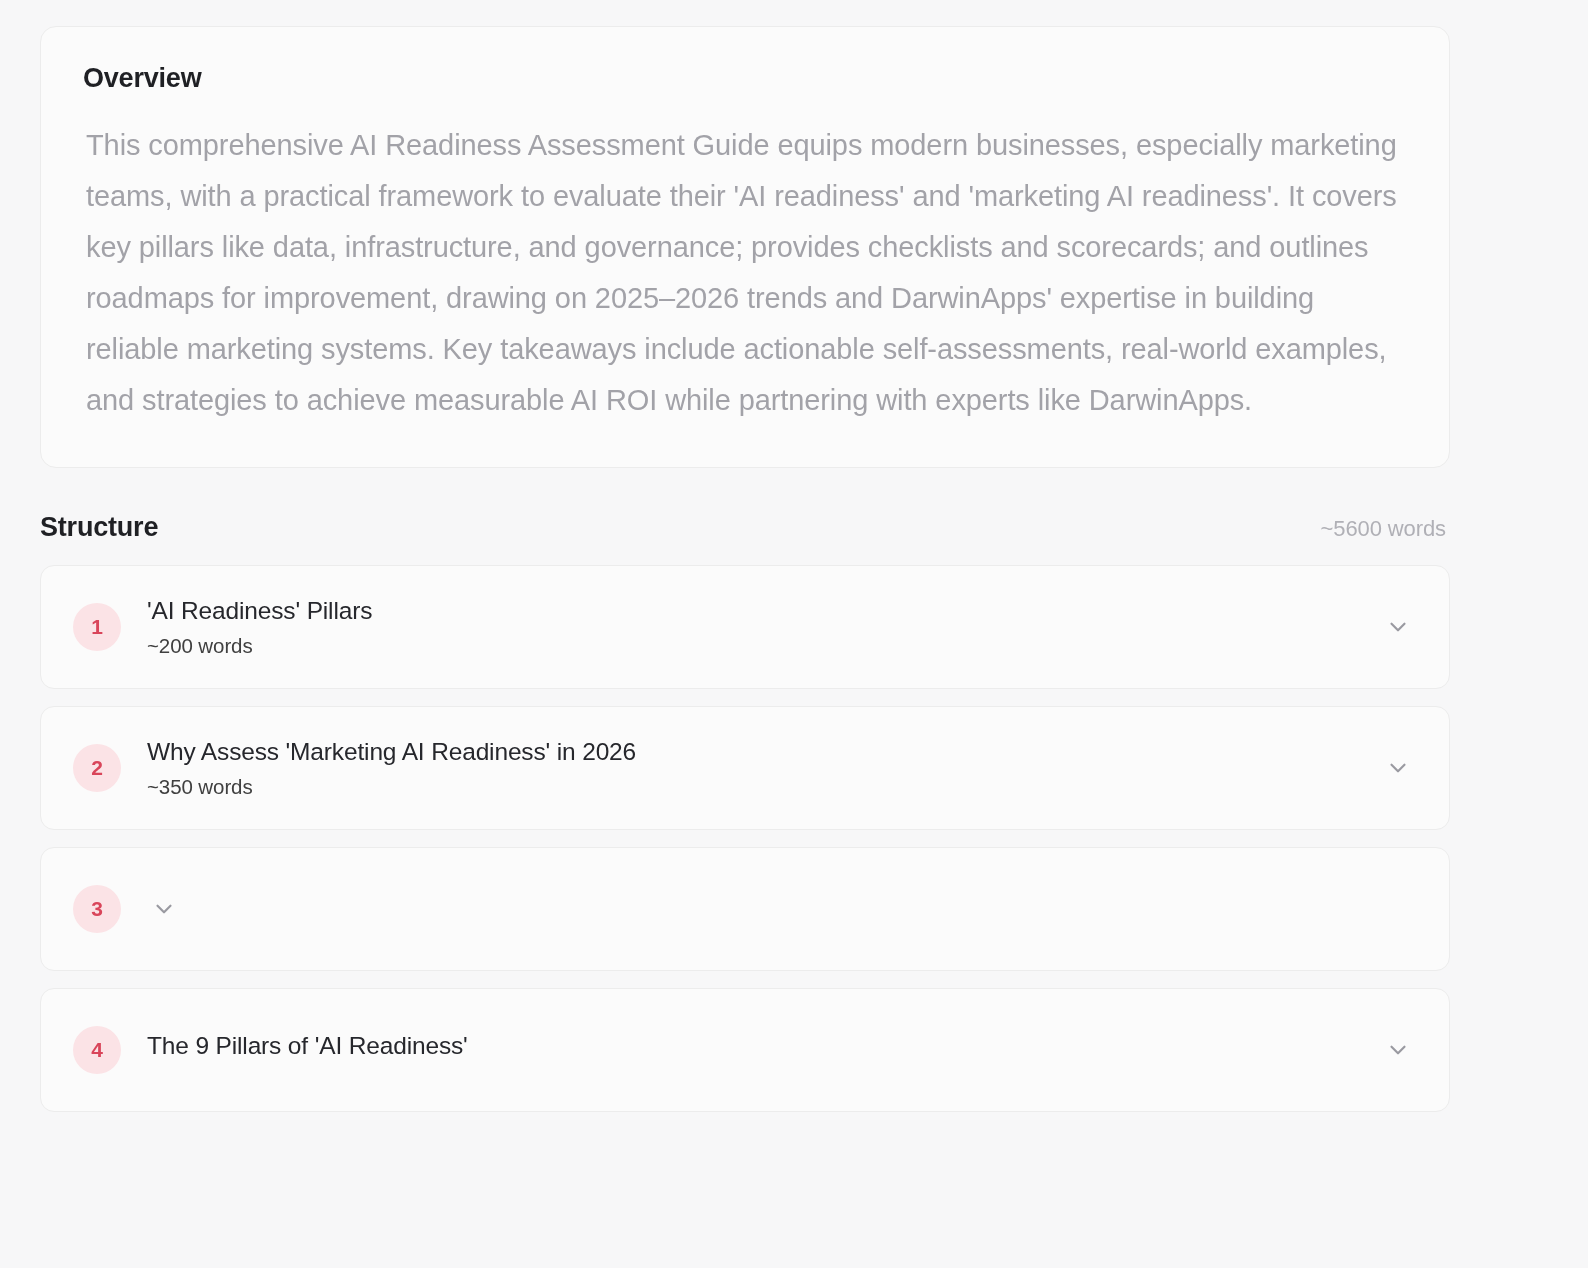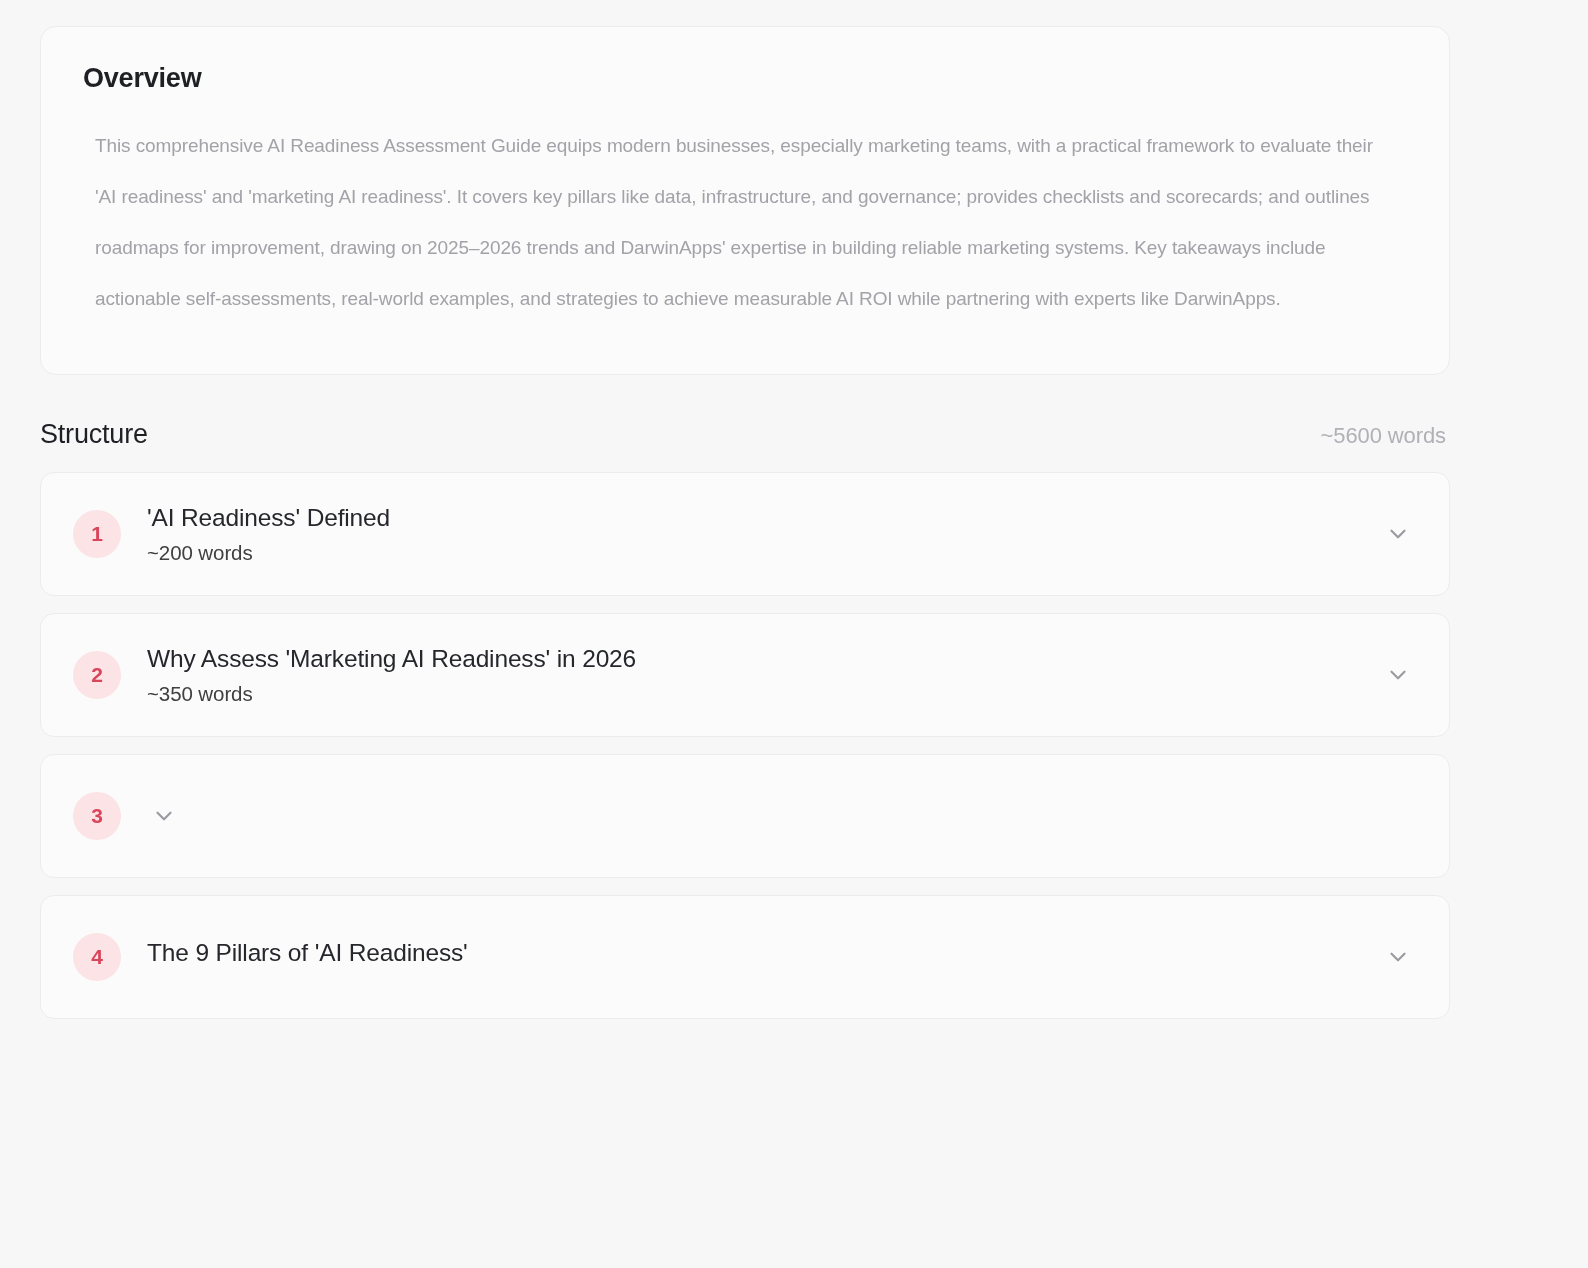--- a/index.html
+++ b/index.html
@@ -27,37 +27,37 @@
     box-sizing: border-box;
   }
   .overview-title {
     font-size: 27px;
     font-weight: 700;
     color: #1f2024;
     letter-spacing: -0.2px;
     margin: 0 0 26px 0;
   }
   .overview-body {
-    font-size: 19px;
+    font-size: 29px;
     line-height: 51px;
     color: #a2a2a8;
-    margin: 12px;
+    margin: 3px;
     letter-spacing: -0.1px;
   }
 
   
   .structure-head {
     display: flex;
     align-items: baseline;
     justify-content: space-between;
     margin: 44px 4px 22px 0;
   }
   .structure-title {
     font-size: 27px;
-    font-weight: 400;
+    font-weight: 700;
     color: #1f2024;
     letter-spacing: -0.2px;
   }
   .structure-count {
     font-size: 22px;
     color: #b0b0b6;
     letter-spacing: -0.1px;
     margin-left: 48px;
   }
 
@@ -131,21 +131,21 @@
   <div class="structure-head">
     <span class="structure-title">Structure</span>
     <span class="structure-count">~5600 words</span>
   </div>
 
   <div class="section-list">
 
     <div class="section-row">
       <div class="badge">1</div>
       <div class="section-texts">
-        <div class="section-title">'AI Readiness' Defined</div>
+        <div class="section-title">'AI Readiness' Pillars</div>
         <div class="section-words">~200 words</div>
       </div>
       <span class="chevron">
         <svg width="26" height="26" viewBox="0 0 24 24" fill="none" stroke="currentColor" stroke-width="2" stroke-linecap="round" stroke-linejoin="round">
             <polyline points="6 9 12 15 18 9"></polyline>
           </svg>
       </span>
     </div>
 
     <div class="section-row">

